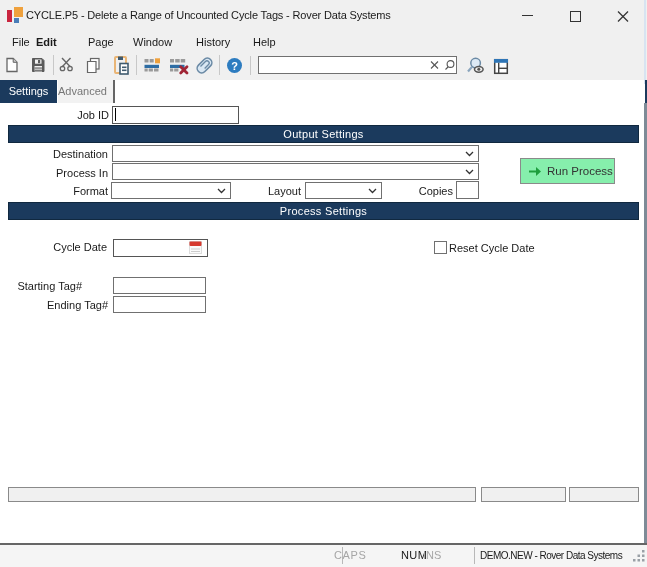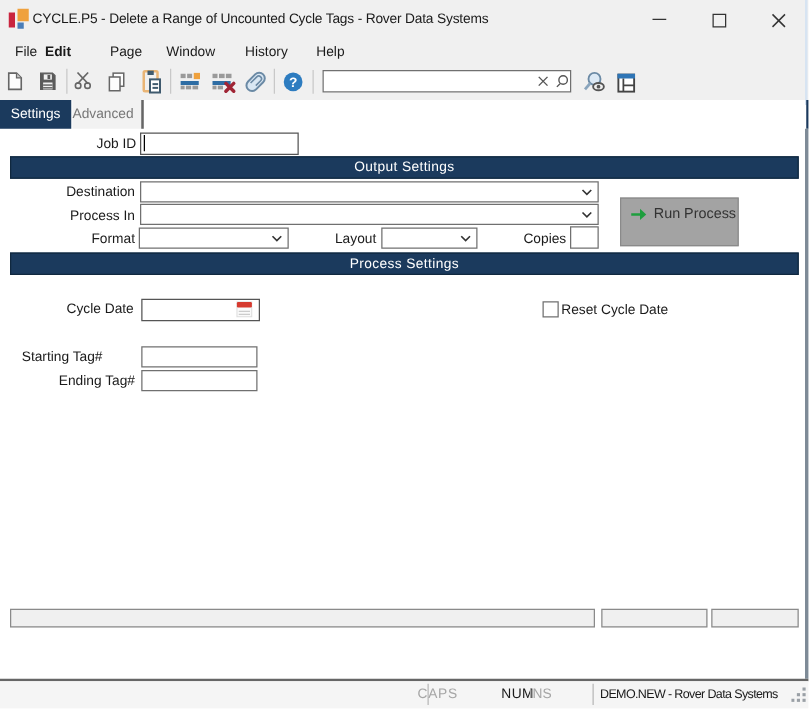--- a/index.html
+++ b/index.html
@@ -167,21 +167,21 @@
   </div>
   <div class="lbl" style="right:346px;top:185px;">Layout</div>
   <div class="combo" style="left:305px;top:182px;width:77px;height:17px;">
     <svg width="9" height="8" viewBox="0 0 9 8">
         <path d="M1 2 L4.5 5.5 L8 2" fill="none" stroke="#333" stroke-width="1.3"></path>
       </svg>
   </div>
   <div class="lbl" style="right:194px;top:185px;">Copies</div>
   <div class="tbox" style="left:456px;top:181px;width:23px;height:18px;"></div>
 
-  <div class="abs" style="left:496px;top:158px;width:95px;height:39px;background:#a3a3a3;border:1px solid #8a8a8a;">
+  <div class="abs" style="left:520px;top:158px;width:95px;height:26px;background:#86efac;border:1px solid #8a8a8a;">
     <svg class="abs" style="left:7px;top:6px;" width="15" height="13" viewBox="0 0 15 13">
       <line x1="1" y1="6.5" x2="10" y2="6.5" stroke="#1e9e3e" stroke-width="2"></line>
       <path d="M8 2 L13 6.5 L8 11 z" fill="#1e9e3e"></path>
     </svg>
     <div class="abs" style="left:26px;top:6px;font-size:11.5px;color:#333;white-space:nowrap;">Run Process</div>
   </div>
 
   <div class="navybar" style="top:202px;">Process Settings</div>
 
   <div class="lbl" style="right:540px;top:241px;text-align:right;">Cycle Date</div>

